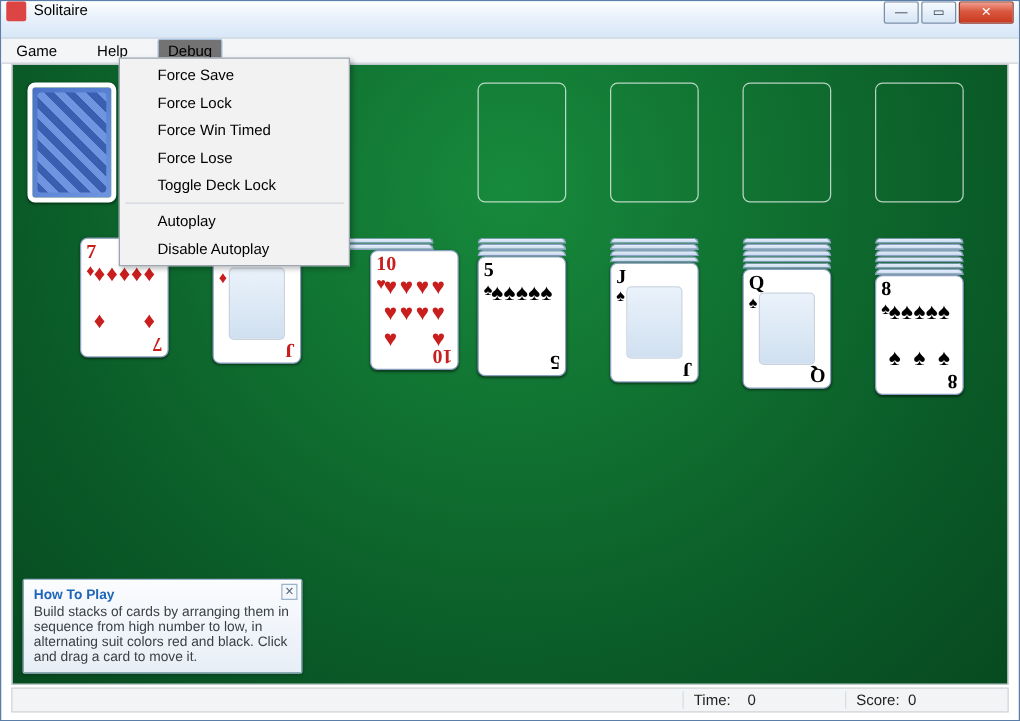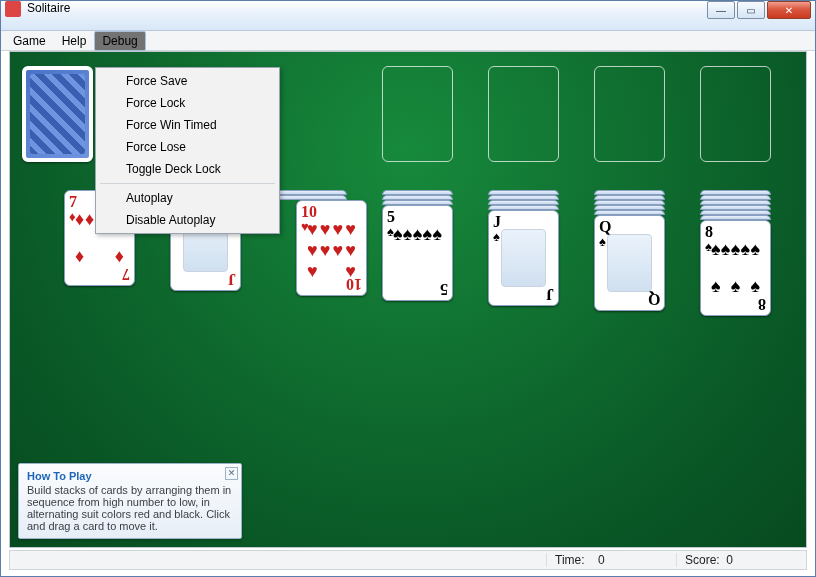--- a/index.html
+++ b/index.html
@@ -3,24 +3,24 @@
 <meta charset="utf-8">
 <style>
 *{box-sizing:border-box;margin:0;padding:0}
 body{font-family:"Segoe UI",Tahoma,sans-serif;font-size:12px;background:#fff;width:816px;height:577px;overflow:hidden;position:relative;border:1px solid #5a7ea8}
 .titlebar{height:30px;background:linear-gradient(#fdfefe,#e8f1fb 45%,#d8e7f7);display:flex;align-items:flex-start;padding:0 4px;border-bottom:1px solid #b9c9d9}
 .titlebar .ticon{width:16px;height:16px;background:#d44;border-radius:2px;margin-right:6px}
 .titlebar .title{flex:1;color:#000}
 .winbtns{display:flex;gap:0}
 .winbtn{width:28px;height:18px;border:1px solid #7a8fa6;border-radius:2px;margin-left:2px;display:flex;align-items:center;justify-content:center;background:linear-gradient(#f6fafe,#d6e5f5);font-size:10px;color:#304050}
 .winbtn.close{width:44px;background:linear-gradient(#f29d8f,#d9573f 45%,#c83a20);color:#fff;border-color:#963e2c}
-.menubar{height:20px;background:#f3f5f7;border-bottom:1px solid #d0d5da;display:flex;align-items:center;padding:0 4px;gap:0}
+.menubar{height:20px;background:#f3f5f7;border-bottom:1px solid #d0d5da;display:flex;align-items:center;padding:0 4px;gap:16px}
 .menuitem{padding:2px 7px;border:1px solid transparent;border-radius:2px;cursor:default}
 .menuitem.open{background:#737373;border:1px solid #a7c0dd}
-.dropdown{position:absolute;left:94px;top:66px;width:185px;background:#f2f2f2;border:1px solid #9aa5b1;box-shadow:2px 2px 4px rgba(0,0,0,.25);z-index:50;padding:2px}
+.dropdown{position:absolute;left:94px;top:45px;width:185px;background:#f2f2f2;border:1px solid #9aa5b1;box-shadow:2px 2px 4px rgba(0,0,0,.25);z-index:50;padding:2px}
 .dropdown .dmitem{padding:4px 8px 4px 28px;color:#000;cursor:default}
 .dropdown .sep{height:1px;background:#d0d5da;margin:3px 2px}
 .gamearea{position:absolute;left:8px;right:8px;top:50px;bottom:28px;background:radial-gradient(ellipse at 50% 20%,#178a3c,#0a5a27 70%,#074a20);border:1px solid #bfc7cf;overflow:hidden}
 .foundation{position:absolute;width:71px;height:96px;border:1px solid rgba(255,255,255,.7);border-radius:6px}
 .card{width:71px;height:96px;border-radius:6px;background:#fff;box-shadow:0 1px 2px rgba(0,0,0,.5);position:relative;border:1px solid #8aa0c0}
 .cardback{background:linear-gradient(135deg,#4a73c8,#6f95e0);border:4px solid #fff}
 .cardback::after{content:"";position:absolute;inset:4px;background:repeating-linear-gradient(45deg,#3a5fb0 0 6px,#6f95e0 6px 12px);border-radius:3px}
 .stock{position:absolute;left:12px;top:14px}
 .pile{position:absolute}
 .edge{height:5px;width:71px;background:linear-gradient(#e8f0fb,#c7d8ef);border:1px solid #8aa0c0;border-radius:6px 6px 0 0;position:absolute;left:0}

